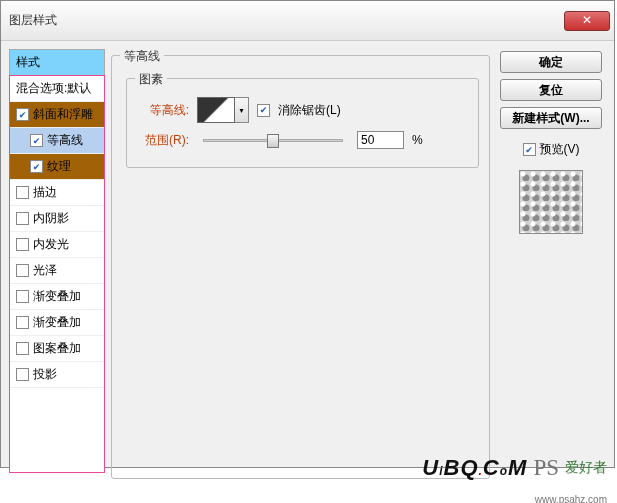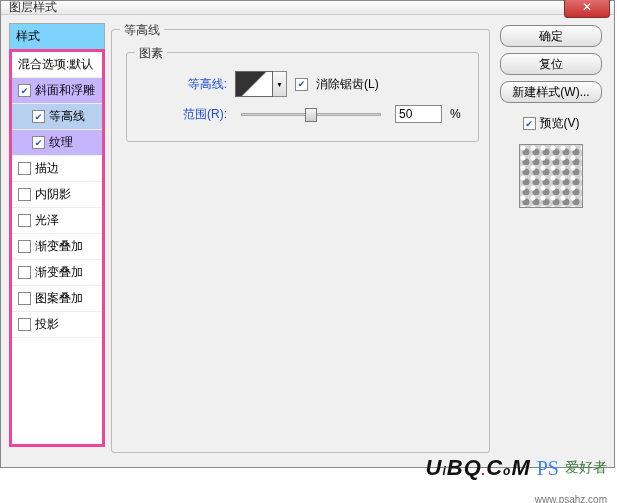--- a/index.html
+++ b/index.html
@@ -1,50 +1,50 @@
 <!DOCTYPE html>
 <html><head>
 <meta charset="utf-8">
 <style>
 * { box-sizing: border-box; margin: 0; padding: 0; font-family: "Microsoft YaHei", SimSun, sans-serif; font-size: 12px; }
 body { background: #fff; width: 617px; height: 503px; overflow: hidden; }
 .dialog { width: 615px; height: 468px; border: 1px solid #888; background: #f0f0f0; position: relative; }
-.titlebar { height: 14px; background: linear-gradient(#fdfdfd, #e8e8e8); display: flex; align-items: center; padding-left: 8px; border-bottom: 1px solid #ccc; }
+.titlebar { height: 40px; background: linear-gradient(#fdfdfd, #e8e8e8); display: flex; align-items: center; padding-left: 8px; border-bottom: 1px solid #ccc; }
 .titlebar-text { flex: 1; color: #333; }
 .close-btn { width: 46px; height: 20px; margin-right: 4px; background: linear-gradient(#e07070, #c83030); border: 1px solid #803030; border-radius: 3px; color: #fff; text-align: center; line-height: 17px; cursor: pointer; }
 .body { display: flex; height: calc(100% - 26px); padding: 8px; gap: 6px; }
 .left-panel { width: 96px; display: flex; flex-direction: column; }
 .styles-header { background: #7dd3fc; border: 1px solid #aaa; padding: 4px 6px; border-bottom: none; }
-.styles-list { background: #fff; border: 3px solid #ec4899; flex: 1; }
+.styles-list { background: #fff; border: 1px solid #ec4899; flex: 1; }
 .style-item { padding: 4px 4px 4px 6px; display: flex; align-items: center; gap: 4px; border-bottom: 1px solid #eee; cursor: pointer; }
 .style-item.sub { padding-left: 20px; }
 .style-item.selected { background: #b8d0f0; }
-.style-item.highlight { background: #c4b5fd; }
+.style-item.highlight { background: #a16207; }
 .checkbox { width: 13px; height: 13px; border: 1px solid #888; background: #fff; display: inline-flex; align-items: center; justify-content: center; font-size: 9px; color: #2060c0; flex-shrink: 0; }
 .checkbox.checked::after { content: "✔"; }
 .middle-panel { flex: 1; position: relative; }
 .group { border: 1px solid #bbb; border-radius: 3px; padding: 10px 10px 10px 14px; margin-top: 6px; position: relative; }
 .group-title { position: absolute; top: -8px; left: 8px; background: #f0f0f0; padding: 0 4px; color: #333; }
 .outer-group { height: 100%; }
 .inner-group { margin-top: 12px; }
 .row { display: flex; align-items: center; gap: 8px; margin: 8px 0; }
-.label { min-width: 48px; text-align: right; color: #1d4ed8; margin-left: 38px; }
+.label { min-width: 48px; text-align: right; color: #c2410c; }
 .contour-swatch { width: 38px; height: 26px; border: 1px solid #666; background: linear-gradient(135deg, #333 0%, #333 48%, #fff 52%, #fff 100%); position: relative; cursor: pointer; }
 .contour-arrow { width: 14px; height: 26px; border: 1px solid #888; border-left: none; background: linear-gradient(#f8f8f8,#ddd); display: flex; align-items: center; justify-content: center; font-size: 8px; cursor: pointer; }
 .slider-track { width: 140px; height: 3px; background: #d0d0d0; border: 1px solid #aaa; position: relative; margin: 0 6px; }
 .slider-thumb { position: absolute; top: -6px; width: 12px; height: 14px; background: linear-gradient(#f8f8f8,#ccc); border: 1px solid #777; left: 50%; transform: translateX(-50%); }
 .num-input { width: 47px; height: 18px; border: 1px solid #888; background: #fff; padding: 0 3px; text-align: left; }
 .right-panel { width: 110px; display: flex; flex-direction: column; gap: 6px; align-items: center; padding-top: 2px; }
-.btn { width: 102px; height: 22px; background: linear-gradient(#fdfdfd,#e0e0e0); border: 1px solid #888; border-radius: 9px; cursor: pointer; text-align: center; line-height: 20px; }
+.btn { width: 102px; height: 22px; background: linear-gradient(#fdfdfd,#e0e0e0); border: 1px solid #888; border-radius: 3px; cursor: pointer; text-align: center; line-height: 20px; font-weight: bold; }
 .preview-check { display: flex; align-items: center; gap: 4px; margin-top: 6px; text-align: right; }
 .preview-swatch { width: 64px; height: 64px; border: 1px solid #888; background: #bbb; margin-top: 6px; background-image: radial-gradient(circle at 30% 30%, #ddd 2px, transparent 3px), radial-gradient(circle at 60% 70%, #888 3px, transparent 4px); background-size: 10px 10px; filter: contrast(1.4); }
 .watermark { position: absolute; bottom: 22px; right: 10px; display:flex; align-items:center; gap:6px; }
 .wm-uibq { font-family: Arial; font-size: 22px; font-weight: bold; font-style: italic; letter-spacing: 1px; color: #111; }
 .wm-uibq .dot { color: #c00; }
-.wm-ps { font-family: "Brush Script MT", cursive; font-size: 20px; color: #3b82f6; }
+.wm-ps { font-family: "Brush Script MT", cursive; font-size: 23px; color: #737373; }
 .wm-cn { font-family: "KaiTi", cursive; font-size: 14px; color: #3a7a3a; }
 .wm-url { position:absolute; bottom:-2px; right:10px; font-size:10px; color:#777; }
 </style>
 </head>
 <body>
 
 <div class="dialog">
   <div class="titlebar">
     <span class="titlebar-text">图层样式</span>
     <div class="close-btn">✕</div>
@@ -69,20 +69,24 @@
               <span class="checkbox checked"></span>
               <span>纹理</span>
             </div>
             <div class="style-item">
               <span class="checkbox"></span>
               <span>描边</span>
             </div>
             <div class="style-item">
               <span class="checkbox"></span>
               <span>内阴影</span>
+            </div>
+            <div class="style-item">
+              <span class="checkbox"></span>
+              <span>内发光</span>
             </div>
             <div class="style-item">
               <span class="checkbox"></span>
               <span>光泽</span>
             </div>
             <div class="style-item">
               <span class="checkbox"></span>
               <span>渐变叠加</span>
             </div>
             <div class="style-item">

